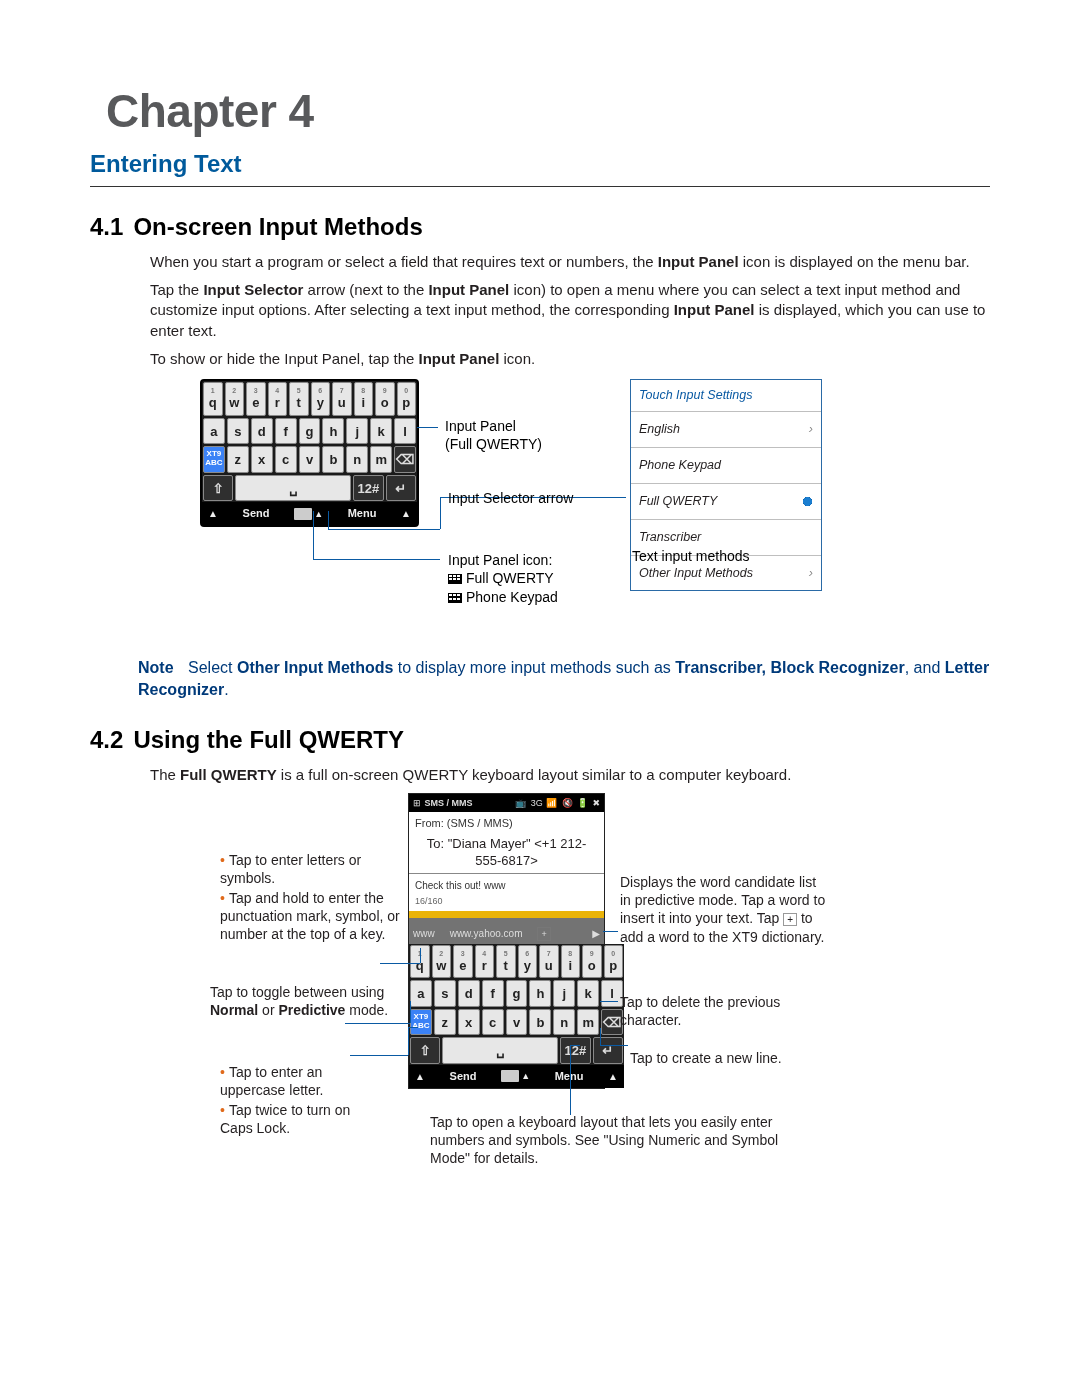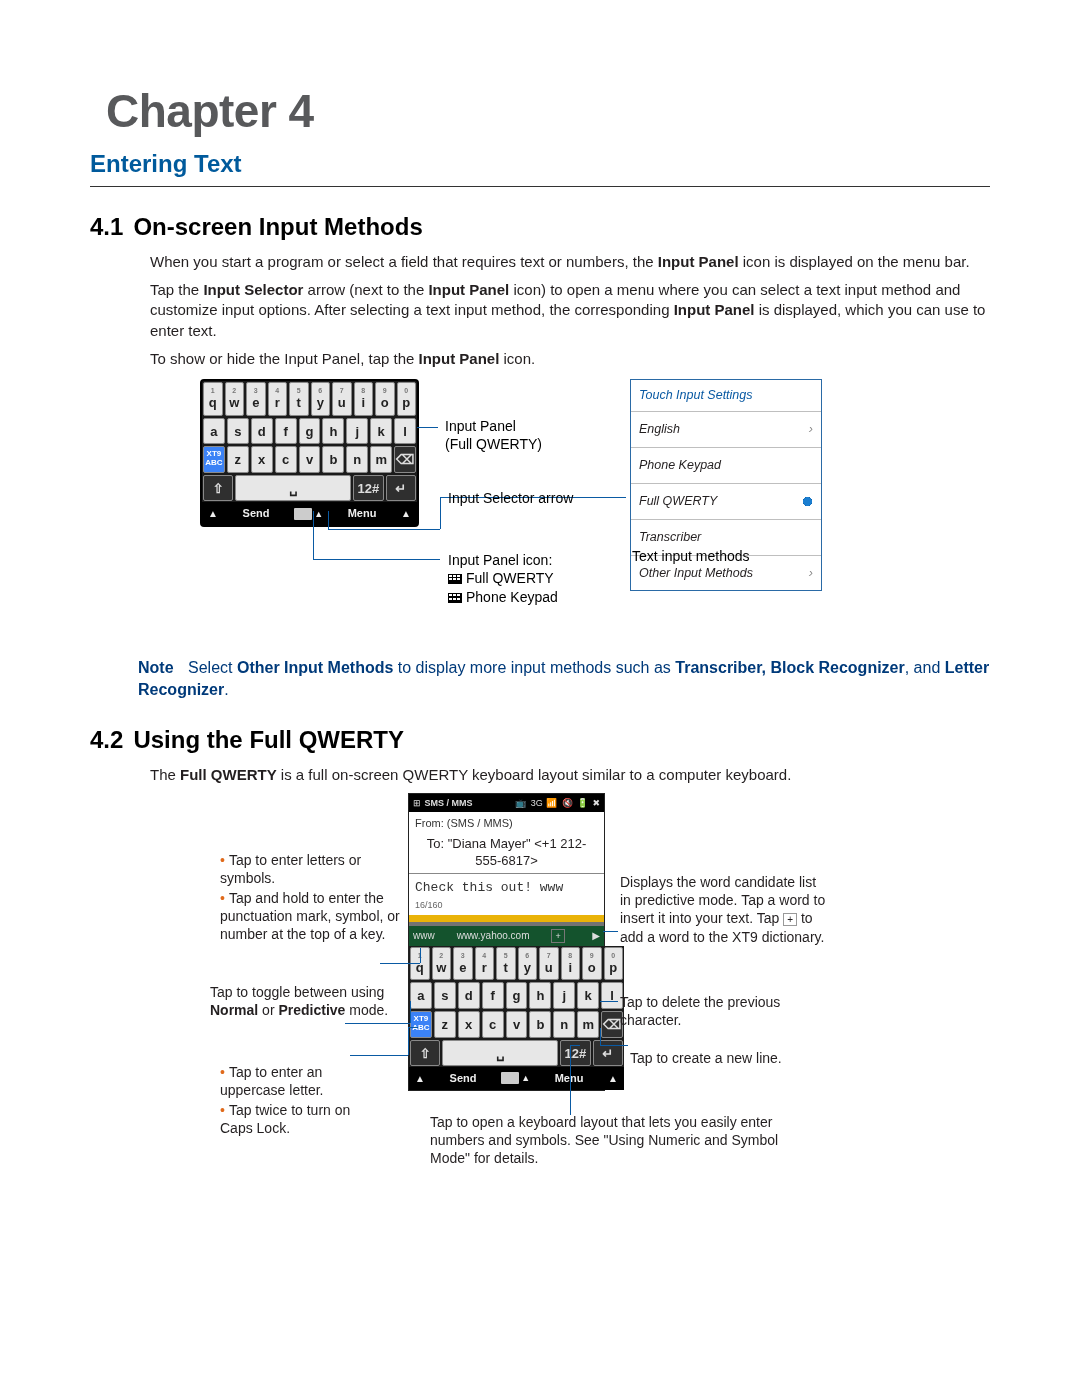--- a/index.html
+++ b/index.html
@@ -121,26 +121,26 @@
     border:1px solid #222; font-family:Arial,sans-serif;
   }
   .phone .statusbar {
     background:#000; color:#ddd; font-size:9px;
     display:flex; align-items:center; padding:3px 4px;
     gap:4px;
   }
   .phone .statusbar .flex{flex:1;}
   .phone .hdr1 { font-size:11px; padding:4px 6px; color:#333;}
   .phone .hdr2 { font-size:13px; text-align:center; padding:0 6px 3px 6px; border-bottom:1px solid #888;}
-  .phone .msg  { font-size:13px; padding:5px 6px 2px 6px; color:#333;font-family:Liberation Mono, monospace;}
+  .phone .msg  { font-size:10px; padding:5px 6px 2px 6px; color:#333;}
   .phone .count{ font-size:9px; padding:0 6px 4px 6px; color:#666; border-bottom:7px solid #eab308;}
   .phone .cand {
-    background:#14532d; color:#ddd; font-size:10px;
-    display:flex; align-items:center; padding:3px 4px; gap:22px;
-    border-top:4px solid #737373;
+    background:#737373; color:#ddd; font-size:10px;
+    display:flex; align-items:center; padding:3px 4px; gap:15px;
+    border-top:6px solid #737373;
   }
   .phone .cand .add{ border:1px solid #777; padding:0 3px; font-size:9px;}
   .phone .cand .tri{ margin-left:auto;}
   .fig2 .label { position:absolute; font-size:14px; line-height:1.3;}
   .fig2 .label.bullet::before { content:"•"; color:#e06a1b; margin-right:4px;}
   .fig2 .rule { position:absolute; background:#0a5aa3; }
   .fig2 .rule.h { height:1px; }
   .fig2 .rule.v { width:1px; }
 
 </style>

